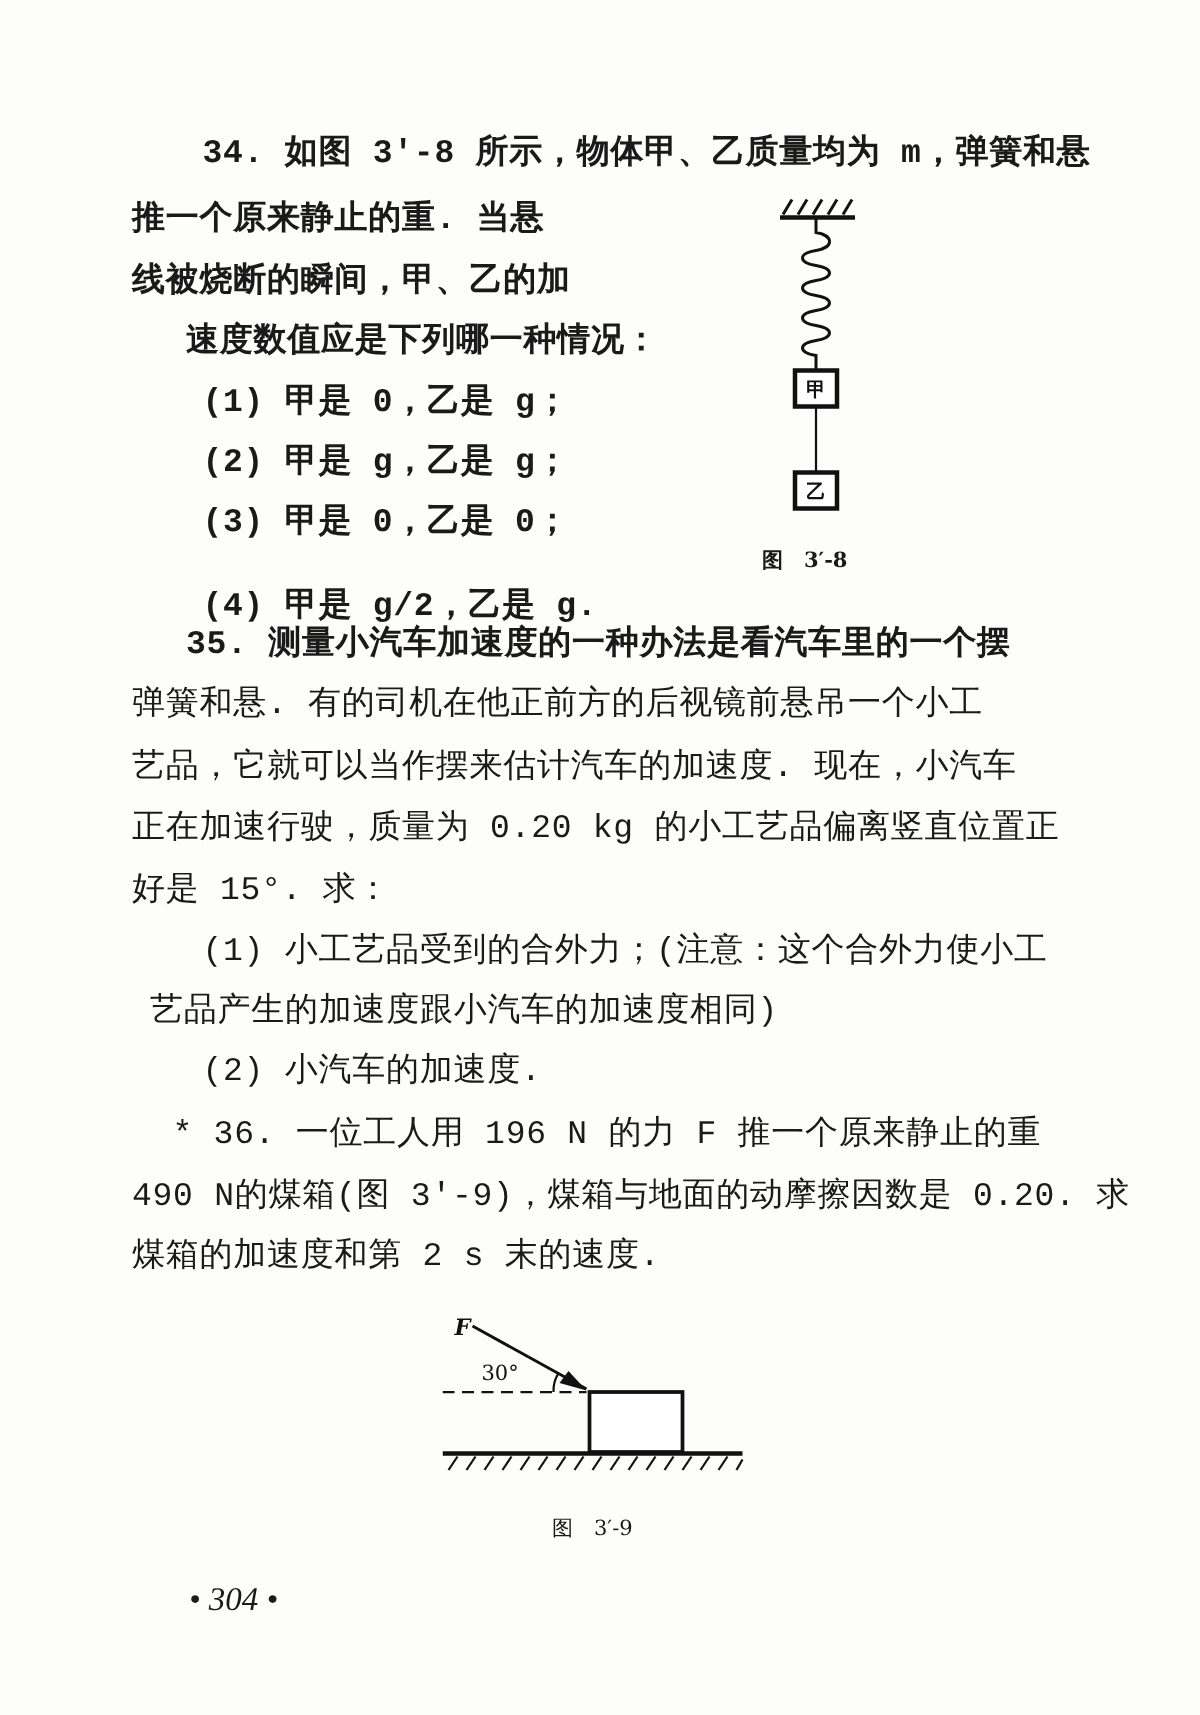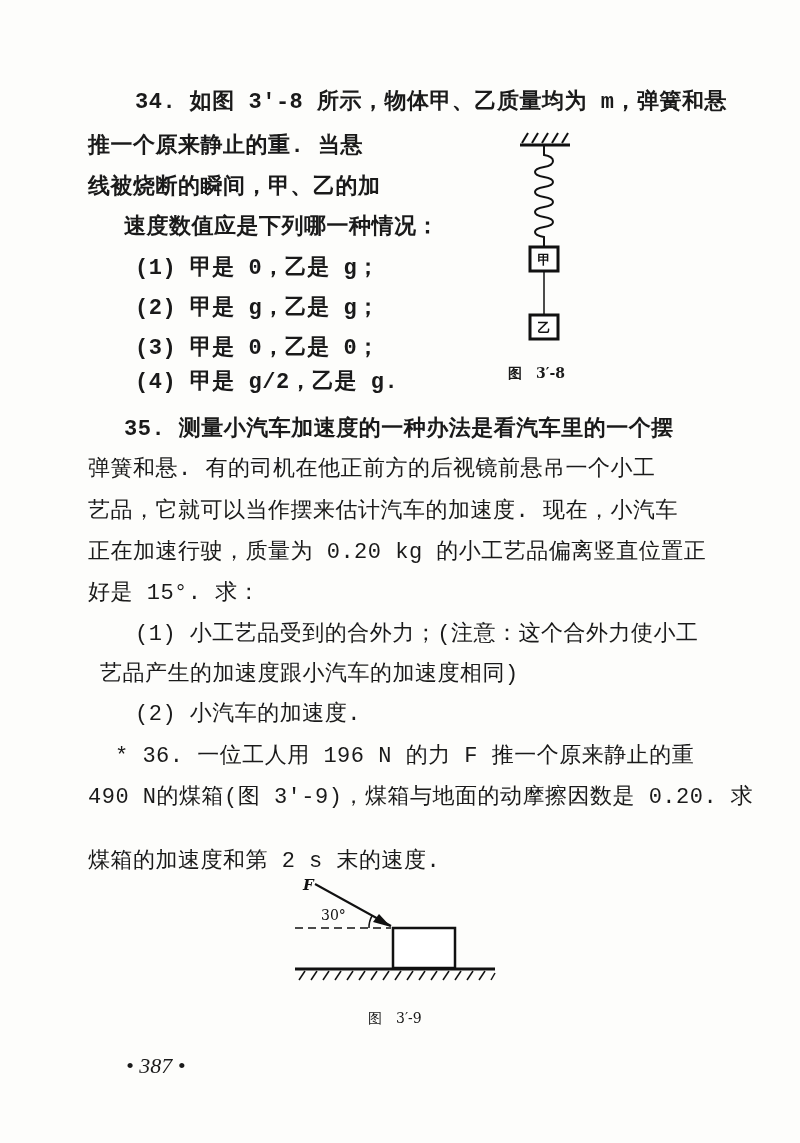--- a/index.html
+++ b/index.html
@@ -14,21 +14,21 @@
 </head>
 <body>
 
 <div class="line bold" style="left:135px;top:88px;">34. 如图 3′-8 所示，物体甲、乙质量均为 m，弹簧和悬</div>
 <div class="line bold" style="left:88px;top:132px;">推一个原来静止的重. 当悬</div>
 <div class="line bold" style="left:88px;top:173px;">线被烧断的瞬间，甲、乙的加</div>
 <div class="line bold" style="left:88px;top:213px;margin-left:36px;">速度数值应是下列哪一种情况：</div>
 <div class="line bold" style="left:135px;top:254px;">(1) 甲是 0，乙是 g；</div>
 <div class="line bold" style="left:135px;top:294px;">(2) 甲是 g，乙是 g；</div>
 <div class="line bold" style="left:135px;top:334px;">(3) 甲是 0，乙是 0；</div>
-<div class="line bold" style="left:135px;top:368px;">(4) 甲是 g/2，乙是 g.</div>
+<div class="line bold" style="left:135px;top:390px;">(4) 甲是 g/2，乙是 g.</div>
 
 <svg style="left:500px;top:125px;" width="110" height="230" viewBox="0 0 110 230">
   <line x1="20" y1="20" x2="70" y2="20" stroke="#111" stroke-width="3"></line>
   <g stroke="#111" stroke-width="2">
     <line x1="22" y1="18" x2="28" y2="8"></line>
       <line x1="32" y1="18" x2="38" y2="8"></line>
     <line x1="42" y1="18" x2="48" y2="8"></line>
       <line x1="52" y1="18" x2="58" y2="8"></line>
     <line x1="62" y1="18" x2="68" y2="8"></line>
   </g>
@@ -45,21 +45,21 @@
 <div class="line" style="left:88px;top:455px;">弹簧和悬. 有的司机在他正前方的后视镜前悬吊一个小工</div>
 <div class="line" style="left:88px;top:497px;">艺品，它就可以当作摆来估计汽车的加速度. 现在，小汽车</div>
 <div class="line" style="left:88px;top:538px;">正在加速行驶，质量为 0.20 kg 的小工艺品偏离竖直位置正</div>
 <div class="line" style="left:88px;top:579px;">好是 15°. 求：</div>
 <div class="line" style="left:135px;top:620px;">(1) 小工艺品受到的合外力；(注意：这个合外力使小工</div>
 <div class="line" style="left:100px;top:660px;">艺品产生的加速度跟小汽车的加速度相同)</div>
 <div class="line" style="left:135px;top:700px;">(2) 小汽车的加速度.</div>
 
 <div class="line" style="left:115px;top:742px;">* 36. 一位工人用 196 N 的力 F 推一个原来静止的重</div>
 <div class="line" style="left:88px;top:783px;">490 N的煤箱(图 3′-9)，煤箱与地面的动摩擦因数是 0.20. 求</div>
-<div class="line" style="left:88px;top:823px;margin-top:24px;">煤箱的加速度和第 2 s 末的速度.</div>
+<div class="line" style="left:88px;top:823px;">煤箱的加速度和第 2 s 末的速度.</div>
 
 <svg style="left:295px;top:870px;" width="220" height="120" viewBox="0 0 220 120">
   <text x="8" y="20" font-size="15" font-weight="bold" font-style="italic" fill="#111">F</text>
   <line x1="20" y1="14" x2="96" y2="56" stroke="#111" stroke-width="2"></line>
   <polygon points="96,57 78,52 84,44" fill="#111"></polygon>
   <line x1="0" y1="58" x2="96" y2="58" stroke="#111" stroke-width="1.5" stroke-dasharray="8,5"></line>
   <path d="M74 58 A22 22 0 0 1 77 46" fill="none" stroke="#111" stroke-width="1.5"></path>
   <text x="26" y="50" font-size="14" fill="#111">30°</text>
   <rect x="98" y="58" width="62" height="40" fill="#fff" stroke="#111" stroke-width="2.5"></rect>
   <line x1="0" y1="99" x2="200" y2="99" stroke="#111" stroke-width="3"></line>
@@ -78,13 +78,13 @@
       <line x1="136" y1="110" x2="142" y2="101"></line>
     <line x1="148" y1="110" x2="154" y2="101"></line>
       <line x1="160" y1="110" x2="166" y2="101"></line>
     <line x1="172" y1="110" x2="178" y2="101"></line>
       <line x1="184" y1="110" x2="190" y2="101"></line>
     <line x1="196" y1="110" x2="200" y2="103"></line>
   </g>
 </svg>
 <div class="caption" style="left:368px;top:1010px;font-weight:normal;">图　3′-9</div>
 
-<div class="pageno" style="left:126px;top:1053px;">• 387 •</div>
+<div class="pageno" style="left:126px;top:1053px;">• 304 •</div>
 
 </body></html>

